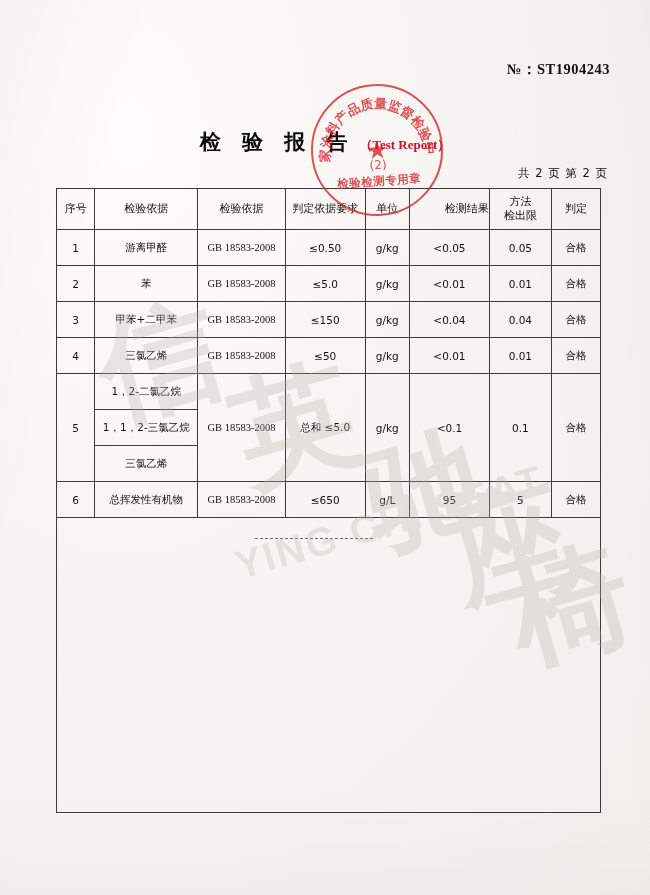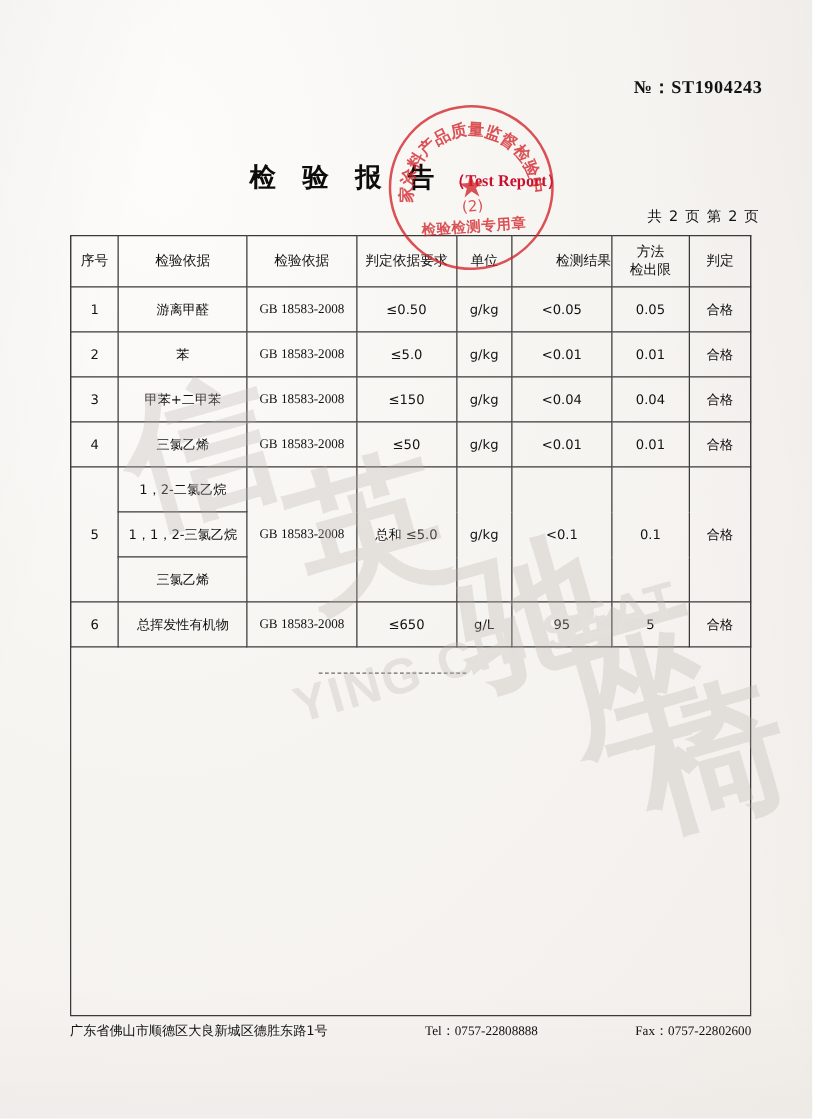--- a/index.html
+++ b/index.html
@@ -296,18 +296,13 @@
       <text class="stamp-txt" font-size="13">
         <textPath href="#arcpath" startOffset="50%" text-anchor="middle">国家涂料产品质量监督检验中心</textPath>
       </text>
     </svg>
     <span class="star">★</span>
     <div class="num">(2)</div>
     <div class="bottom">检验检测专用章</div>
   </div>
 
   <div class="footer-rule"></div>
-  <div class="footer">
-    <span>广东省佛山市顺德区大良新城区德胜东路1号</span>
-    <span class="footer-serif">Tel：0757-22808888</span>
-    <span class="footer-serif">Fax：0757-22802600</span>
-  </div>
 </div>
 
 </body></html>

